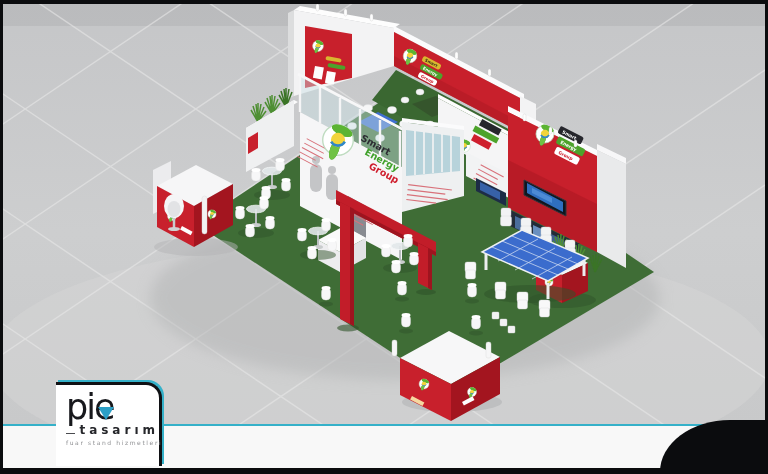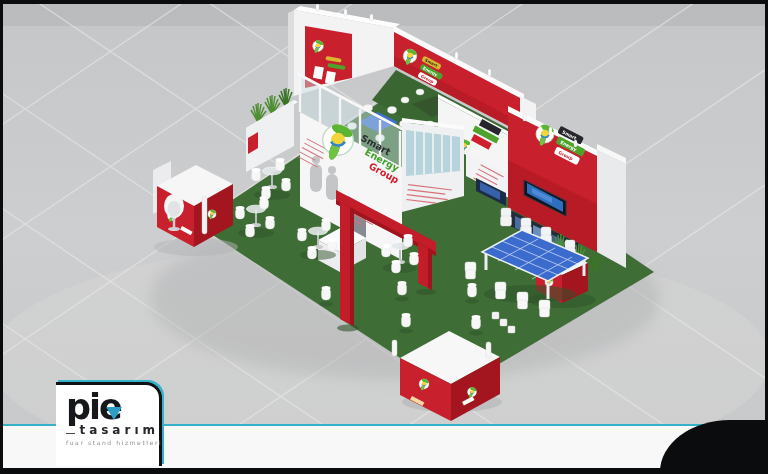--- a/index.html
+++ b/index.html
@@ -13,21 +13,21 @@
   .bottom-band{position:absolute;left:0;right:0;bottom:0;height:8px;background:#0b0c0e;}
   .corner{position:absolute;right:0;bottom:0;width:108px;height:56px;background:#0b0c0e;
           border-top-left-radius:70px 52px;}
   .frame-top{position:absolute;left:0;top:0;right:0;height:4px;background:#0b0c0e;}
   .frame-left{position:absolute;left:0;top:0;bottom:0;width:3px;background:#0b0c0e;}
   .frame-right{position:absolute;right:0;top:0;bottom:0;width:3px;background:#0b0c0e;}
   .logo-box{position:absolute;left:56px;top:382px;width:106px;height:84px;background:#ffffff;
             border-top:3px solid #101114;border-right:3px solid #101114;
             border-top-right-radius:16px;box-shadow:2px -2px 0 0 #35b1c9;
             padding:4px 0 0 10px;box-sizing:border-box;}
-  .wordmark{position:relative;display:inline-block;font-size:35px;font-weight:700;
+  .wordmark{position:relative;display:inline-block;font-size:35px;font-weight:400;
             letter-spacing:-2px;color:#17181c;line-height:36px;}
   .drop{position:absolute;right:-1px;bottom:5px;width:0;height:0;
         border-left:8px solid transparent;border-right:8px solid transparent;
         border-top:13px solid #2b9fc6;}
   .subline{display:flex;align-items:flex-end;margin-top:-2px;}
   .uline{display:inline-block;width:22px;height:1px;background:#4a4b4f;margin:0 4px 3px 0;}
   .subtxt{font-size:12px;letter-spacing:4px;color:#26272b;font-weight:bold;}
   .tagline{font-size:6px;letter-spacing:1.6px;color:#8f9093;margin-top:2px;white-space:nowrap;}
 </style>
 </head>

